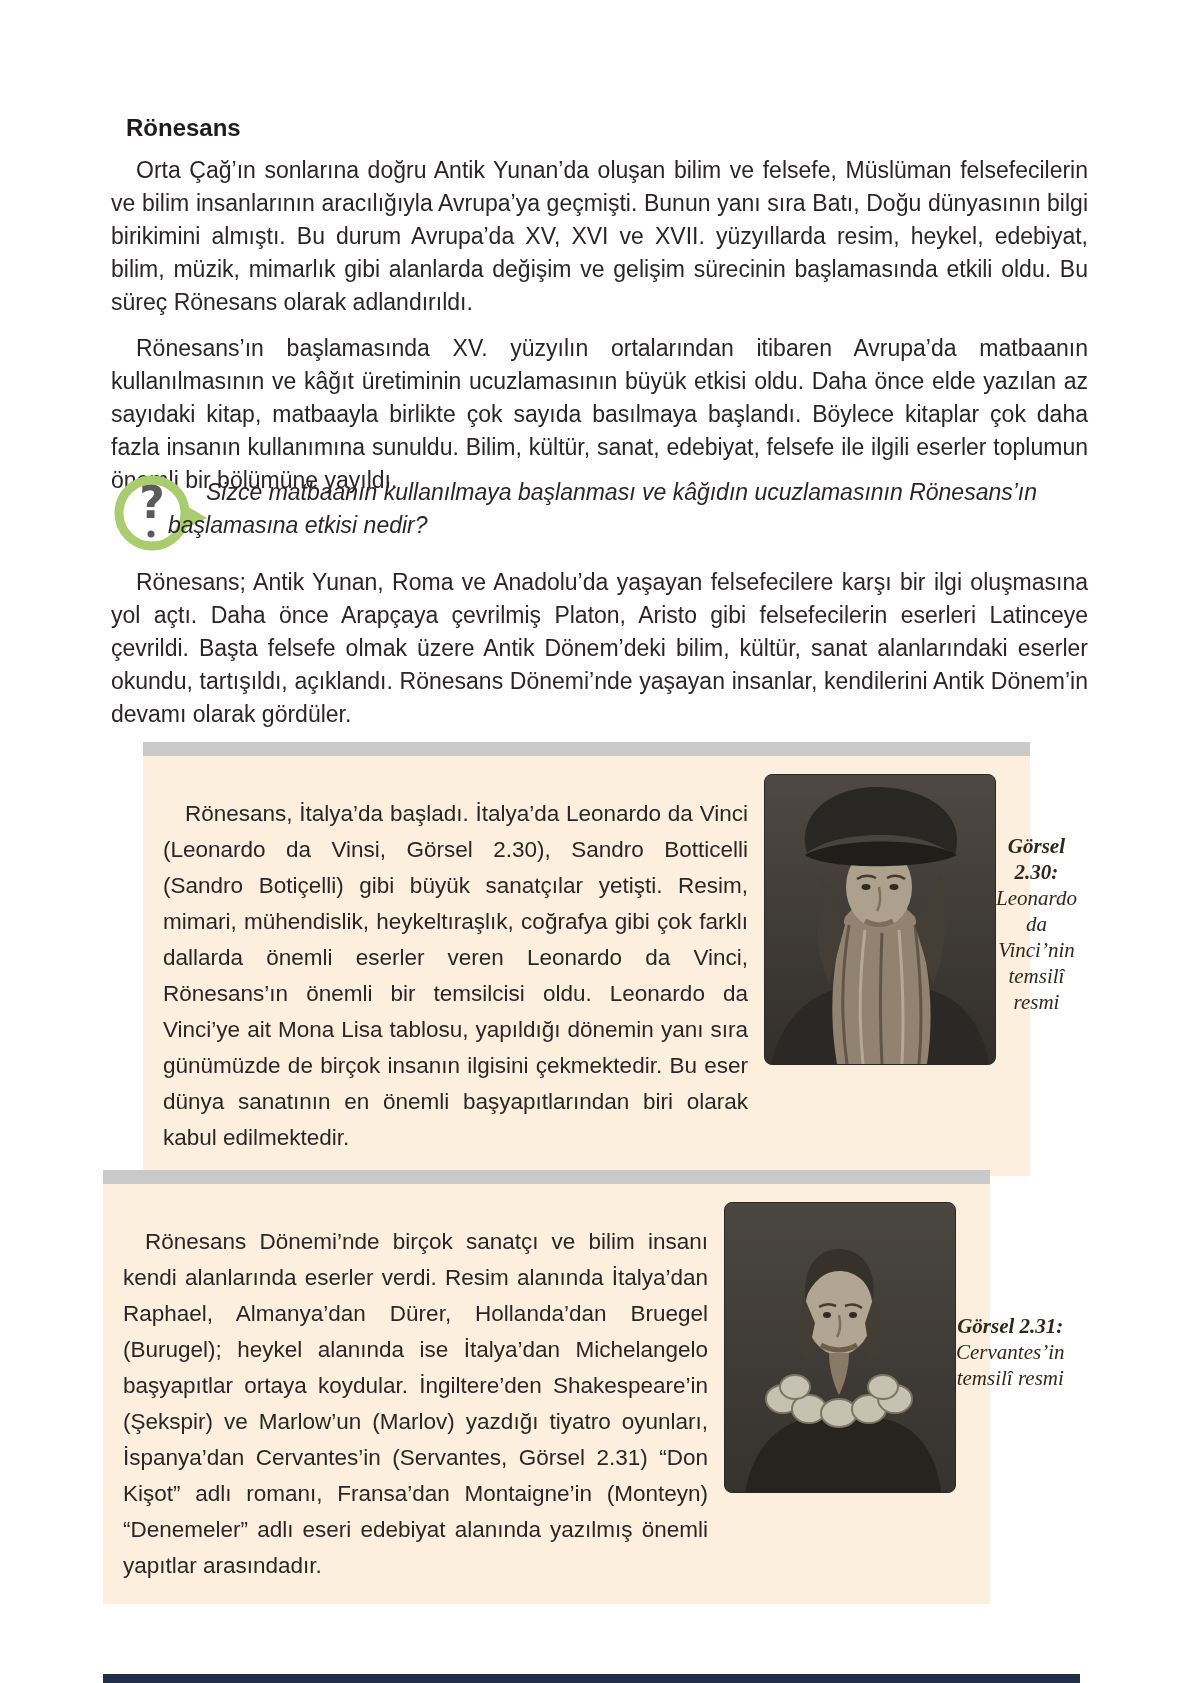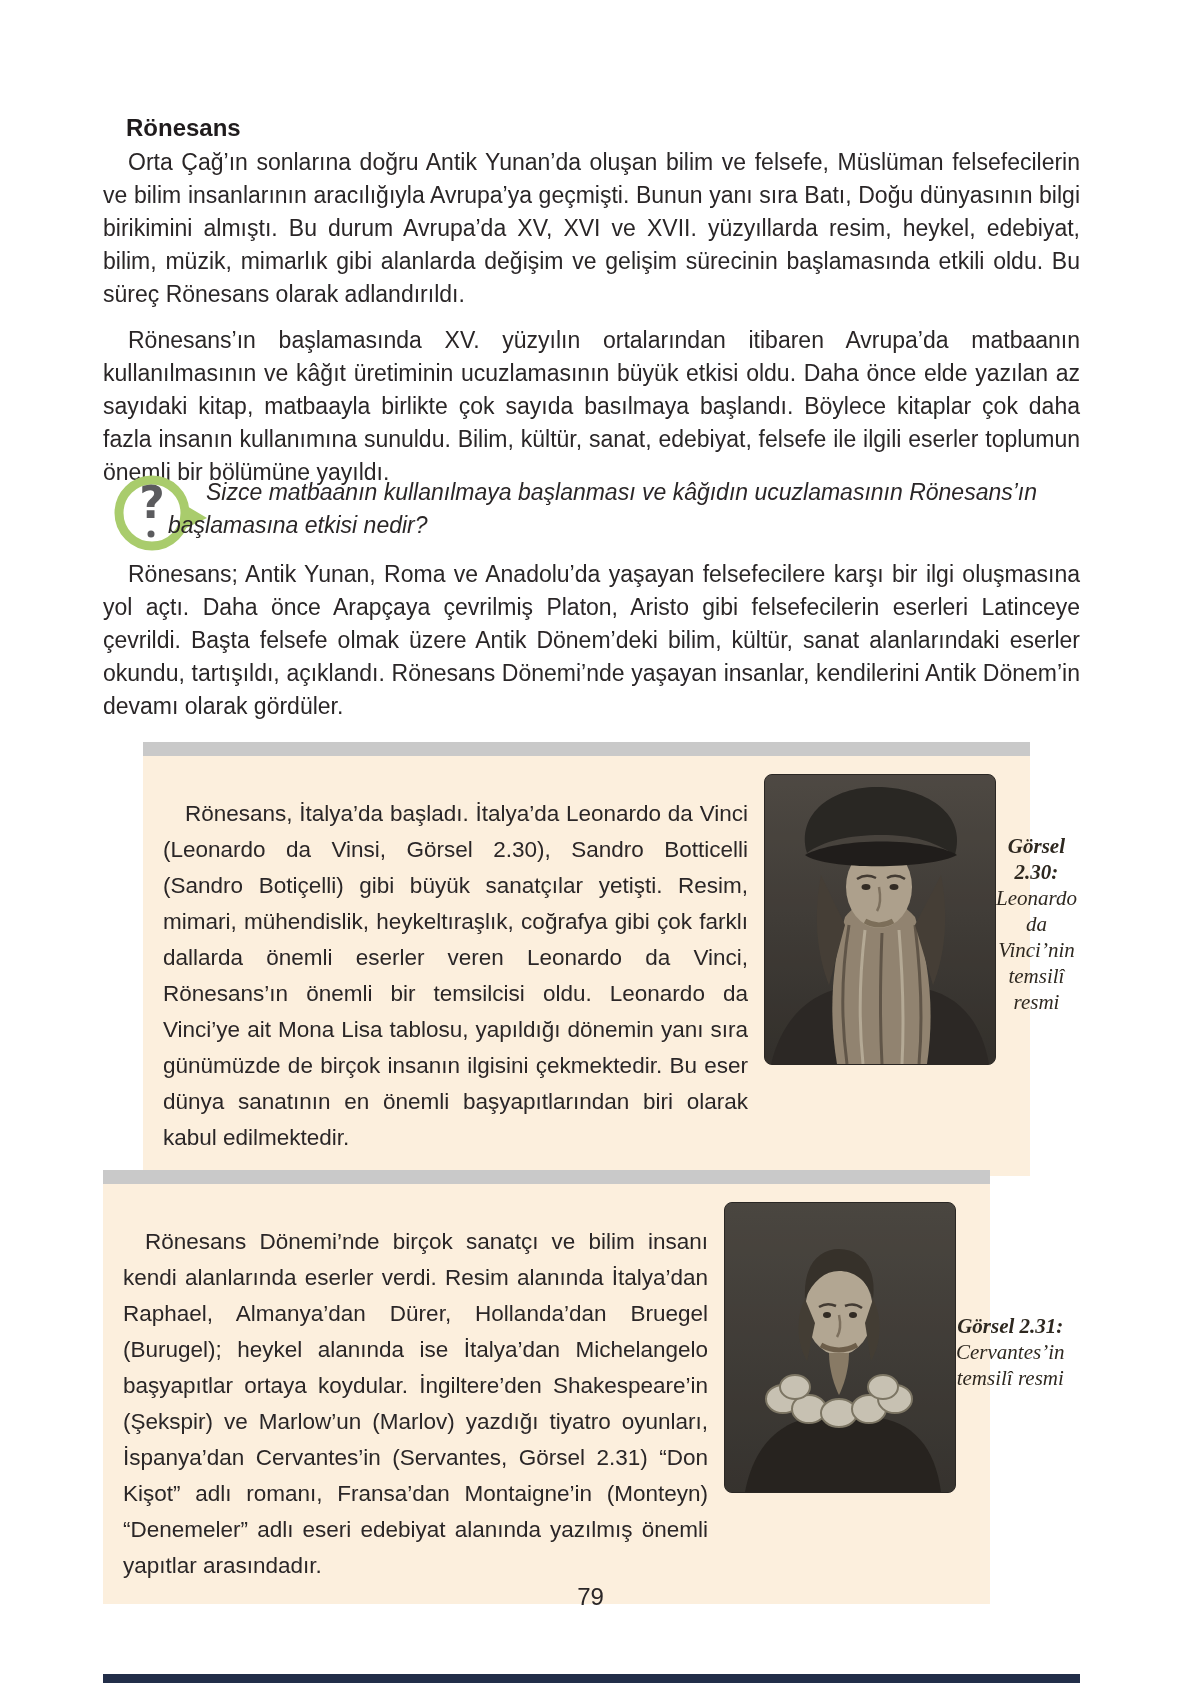--- a/index.html
+++ b/index.html
@@ -14,21 +14,21 @@
   .answer{
     position:absolute;left:146px;top:5px;width:934px;
     font-size:24px;line-height:33px;font-weight:bold;
     letter-spacing:-0.2px;
   }
   .section-heading{
     position:absolute;left:122px;top:110px;
     font-size:24px;font-weight:bold;color:#1f1b1c;margin:4px;
   }
   .body-par{
-    position:absolute;left:103px;width:977px;margin:0;
+    position:absolute;left:103px;width:977px;margin:8px;
     font-size:23px;line-height:33px;text-align:justify;
     text-indent:25px;color:#2a2627;
   }
   #par1{top:146px;}
   #par2{top:324px;}
   #par3{top:558px;}
   .q-icon{position:absolute;left:110px;top:466px;width:102px;height:94px;}
   .q-text{
     position:absolute;left:168px;top:476px;width:912px;margin:0;
     font-size:23px;line-height:33px;font-style:italic;color:#2a2627;
@@ -181,17 +181,16 @@
             <rect width="230" height="289" fill="url(#hatch2)"></rect>
           </svg>
         </div>
         <div class="caption">
           <span class="cap-label">Görsel 2.31:</span><span> Cervantes’in temsilî resmi</span>
         </div>
       </div>
     </div>
   </div>
 
-  <div class="page-number">79</div>
 
   <div class="footer-bar"></div>
 
 </div>
 
 </body></html>

